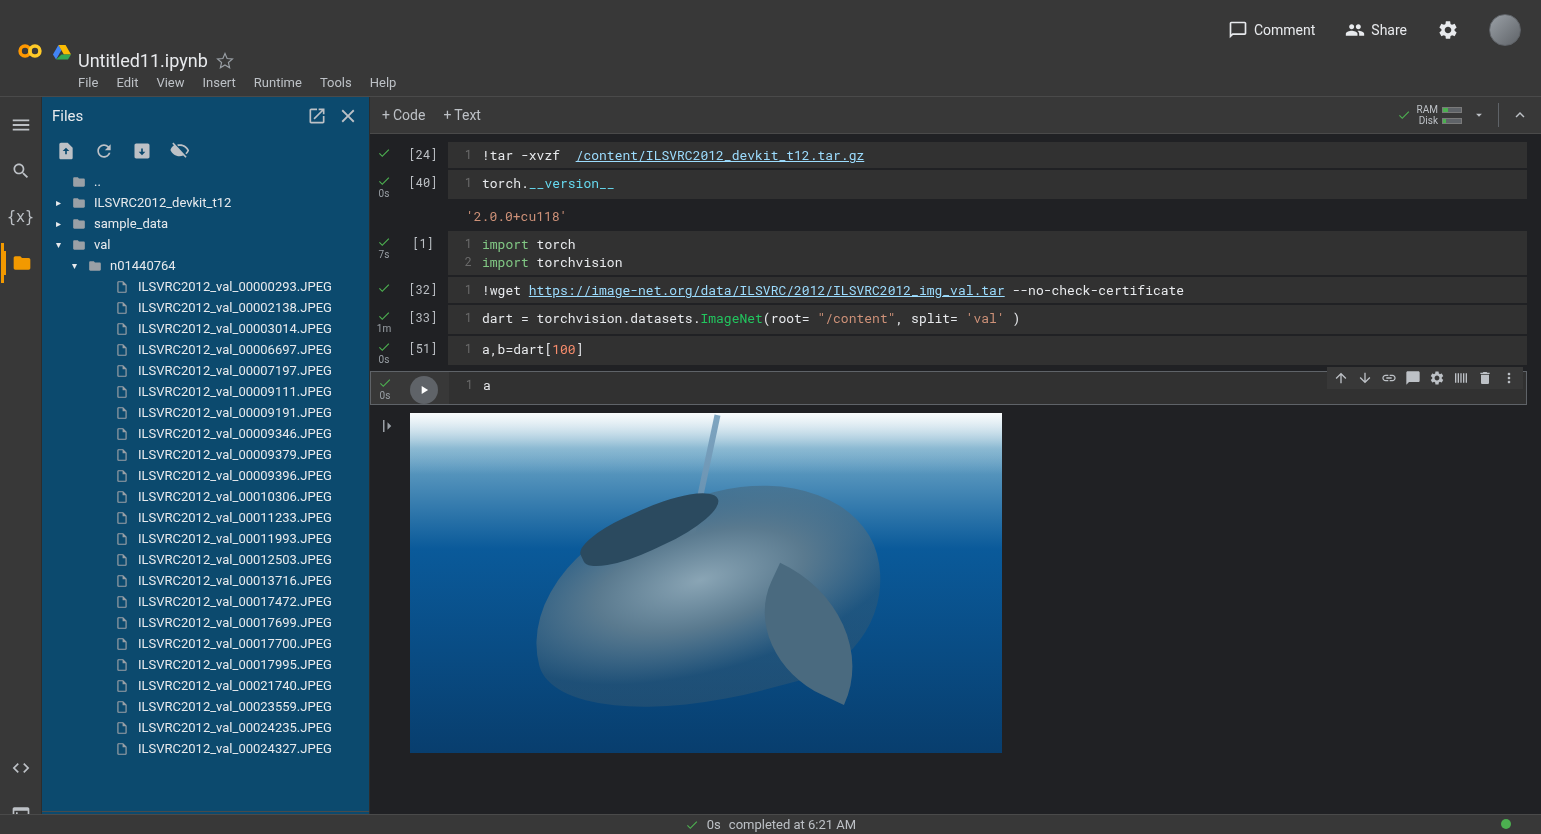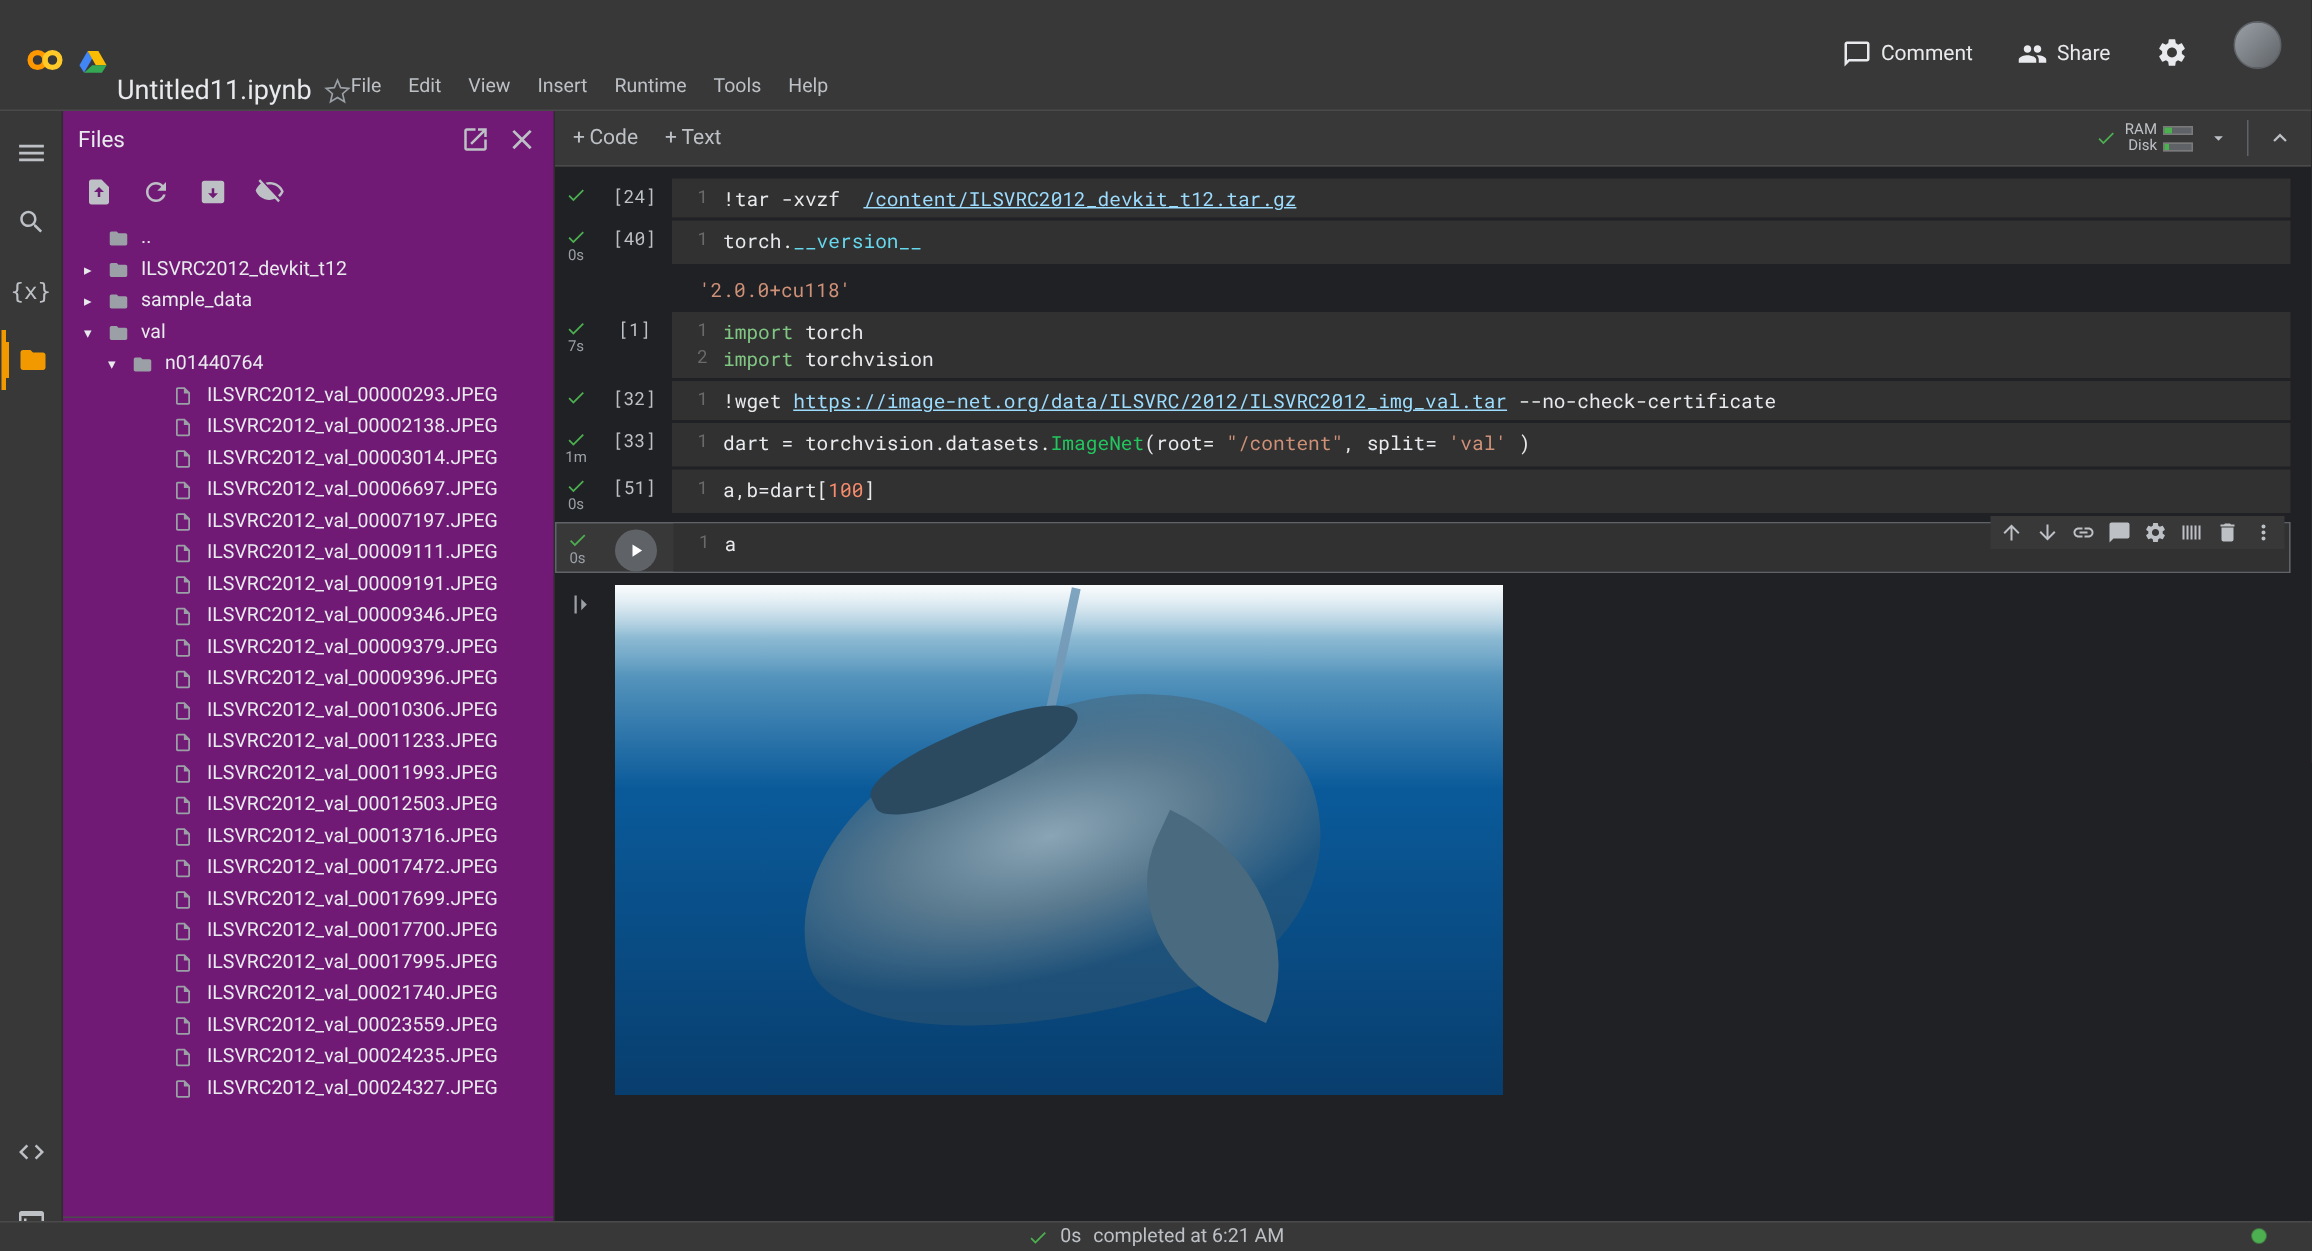--- a/index.html
+++ b/index.html
@@ -1,34 +1,34 @@
 <!DOCTYPE html>
 <html><head>
 <meta charset="utf-8">
 <style>
 * { margin: 0; padding: 0; box-sizing: border-box; }
 body { background: #383838; color: #e8eaed; font-family: "Google Sans", Roboto, Arial, sans-serif; font-size: 13px; width: 1541px; height: 834px; overflow: hidden; display: flex; flex-direction: column; }
 .header { background: #383838; border-bottom: 1px solid #4a4a4a; padding: 4px 12px 0 12px; display: flex; align-items: flex-start; }
 .logo-area { display: flex; align-items: center; }
 .colab-logo { width: 36px; height: 36px; display: flex; align-items: center; justify-content: center; margin-right: 4px; margin-top: 2px;}
 .drive-icon { width: 20px; height: 20px; margin-right: 6px; fill:#e8eaed; margin-top:4px;}
-.title-menu { display: flex; flex-direction: row; margin-top: 44px; }
+.title-menu { display: flex; flex-direction: column; margin-top: 44px; }
 .title-row { display: flex; align-items: center; gap: 8px; margin-bottom: 2px; margin-top:2px;}
 .title { font-size: 18px; color: #e8eaed; }
 .star-icon { fill: #9aa0a6; width:18px; height:18px;}
 .menu-bar { display: flex; gap: 18px; color: #bdc1c6; font-size: 13px; padding-bottom: 6px; padding-top:2px;}
 .menu-item { cursor: pointer; }
-.header-right { margin-left: auto; display: flex; align-items: flex-end; gap: 30px; margin-top: 10px; margin-right:8px;}
+.header-right { margin-left: auto; display: flex; align-items: center; gap: 30px; margin-top: 10px; margin-right:8px;}
 .header-btn { display: flex; align-items: center; gap: 6px; color: #e8eaed; font-size:14px; cursor: pointer; }
 .avatar { width: 32px; height: 32px; border-radius: 50%; background: linear-gradient(135deg,#9aa0a6,#5f6368); border:1px solid #5f6368;}
 .body-row { display: flex; flex: 1; overflow: hidden; }
 .left-rail { width: 42px; background: #383838; border-right: 1px solid #2d2d2d; display:flex; flex-direction: column; align-items: center; padding-top: 8px; gap: 6px;}
 .rail-icon { width: 40px; height: 40px; display:flex; align-items:center; justify-content:center; fill:#bdc1c6; cursor:pointer;}
 .rail-icon.active { border-left: 3px solid #f29900; background:#4a4a4a00;}
-.file-panel { width: 328px; background: #701a75; border-right: 1px solid #2d2d2d; display:flex; flex-direction:column; overflow:hidden;}
+.file-panel { width: 328px; background: #0c4a6e; border-right: 1px solid #2d2d2d; display:flex; flex-direction:column; overflow:hidden;}
 .file-header { display:flex; align-items:center; padding: 8px 10px; font-size: 15px; color:#e8eaed;}
 .file-header .title-files { flex:1; font-weight:400;}
 .file-toolbar { display:flex; gap: 18px; padding: 6px 14px; fill:#bdc1c6;}
 .file-toolbar svg { width:20px; height:20px; cursor:pointer;}
 .file-tree { flex:1; overflow-y: auto; position:relative;}
 .tree-content { padding: 4px 0;}
 .tree-row { display:flex; align-items:center; padding: 2px 0 2px 6px; font-size:13px; color:#e8eaed; cursor:pointer; white-space:nowrap; height:21px;}
 .tree-arrow { width:14px; display:inline-block; fill:#bdc1c6; font-size:10px;}
 .tree-icon { width:18px; height:16px; fill:#bdc1c6; margin-right:6px; display:inline-flex; align-items:center;}
 .tree-indent-1 { padding-left: 14px;}

